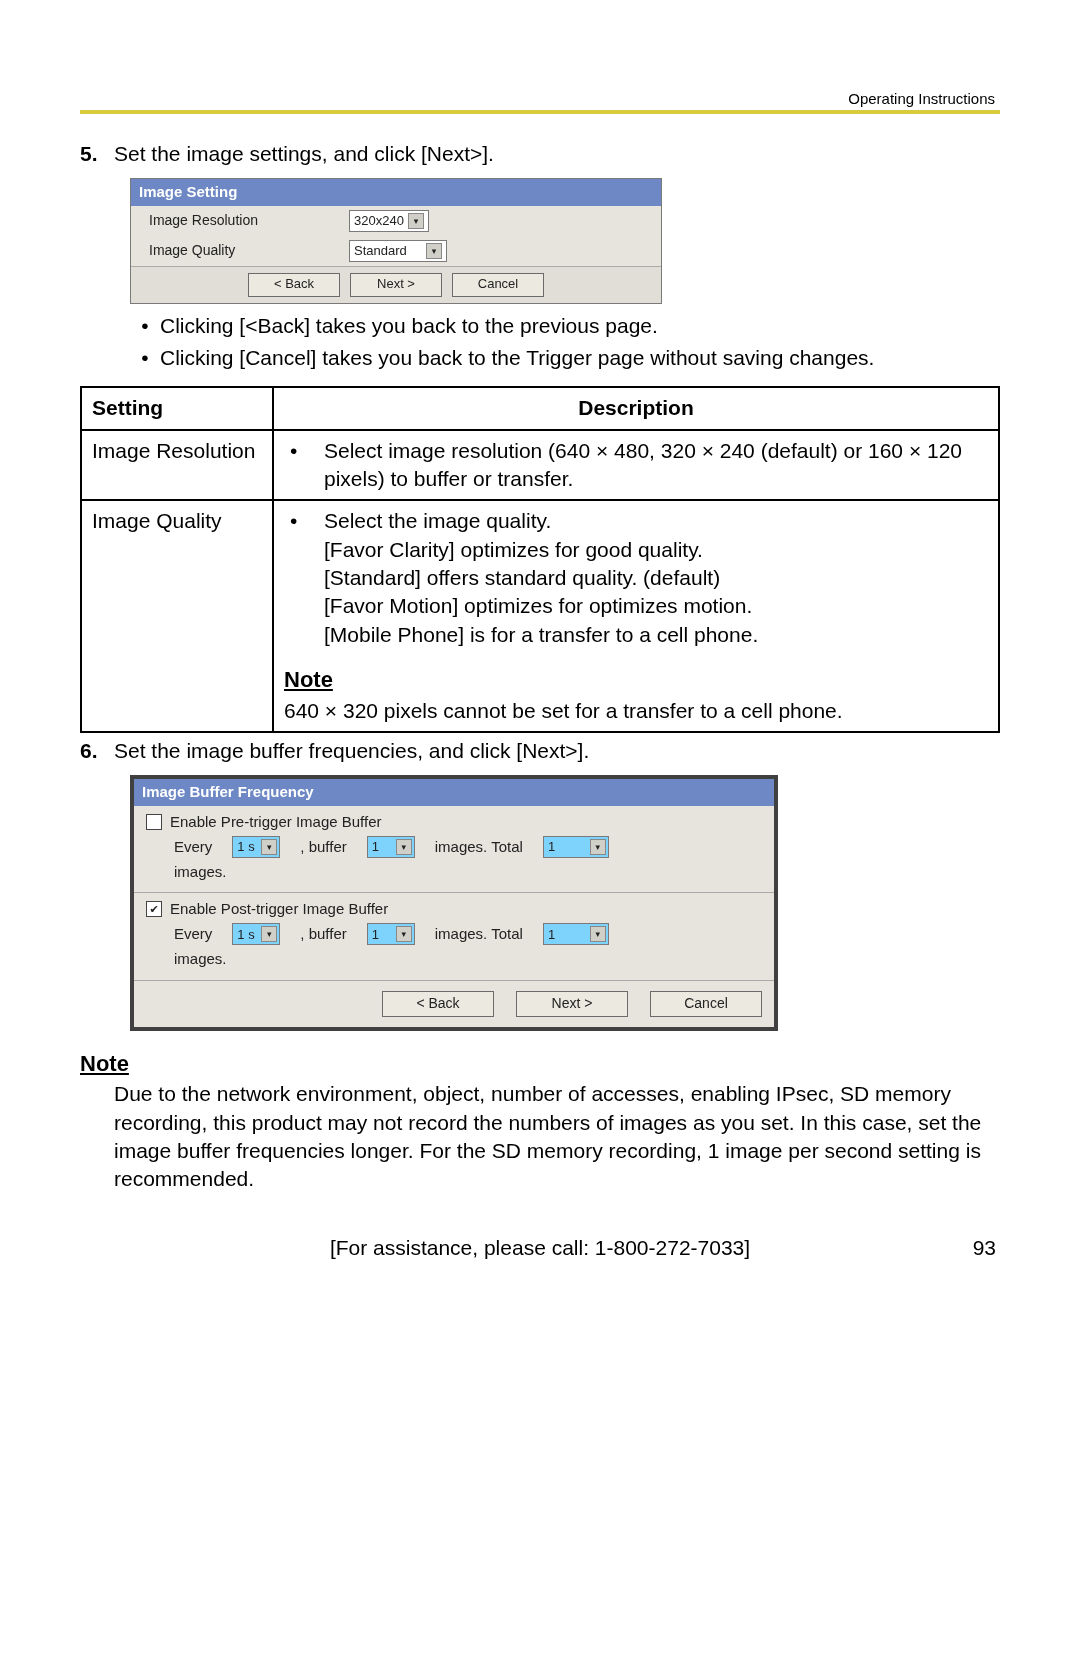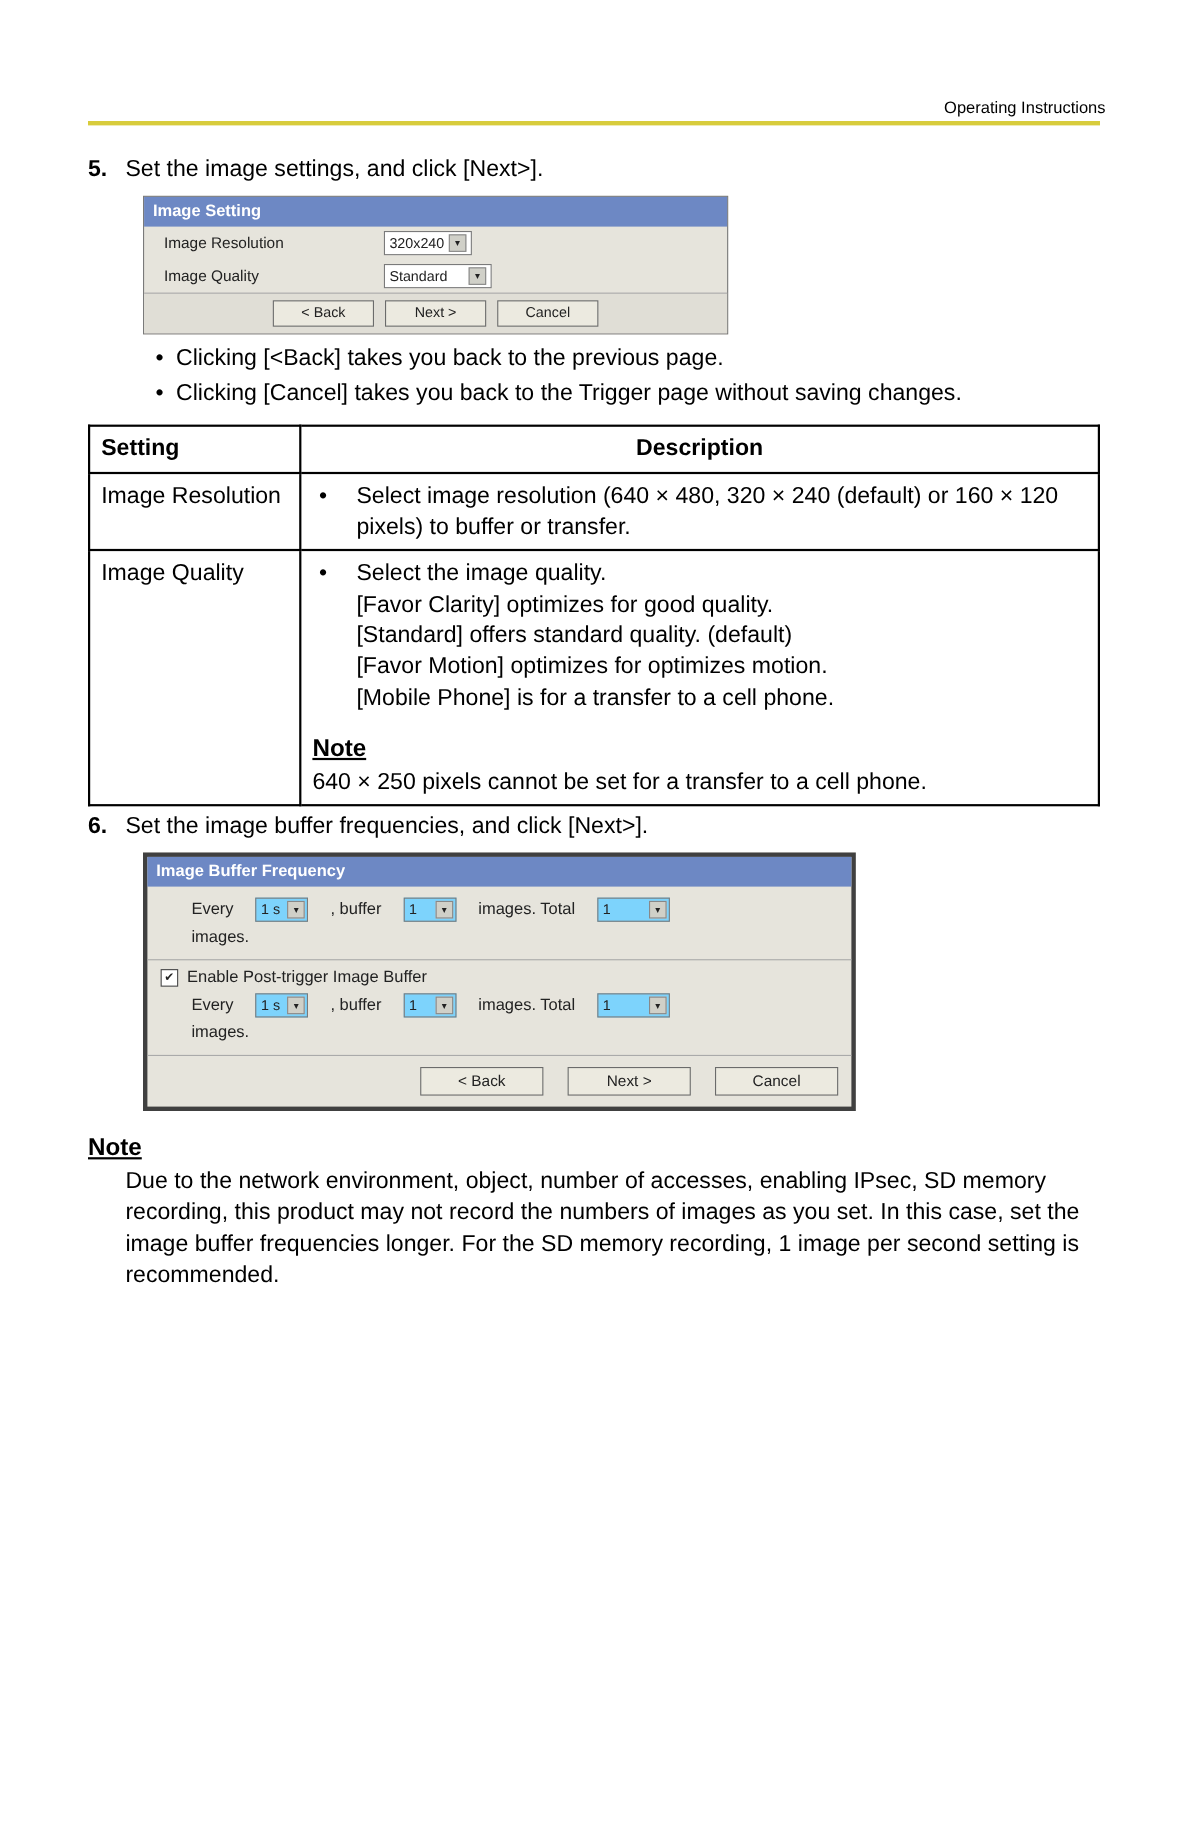--- a/index.html
+++ b/index.html
@@ -10,21 +10,21 @@
     color: #000;
     width: 1080px;
   }
   .page {
     padding: 90px 80px 40px 80px;
     position: relative;
   }
   .header-right {
     position: absolute;
     top: 90px;
-    right: 75px;
+    right: 85px;
     font-size: 15px;
   }
   .rule {
     position: absolute;
     top: 110px;
     left: 80px;
     right: 80px;
     height: 4px;
     background: #d8cc3c;
   }
@@ -242,35 +242,39 @@
               <div>
                 <div>Select the image quality.</div>
                 <div>[Favor Clarity] optimizes for good quality.</div>
                 <div>[Standard] offers standard quality. (default)</div>
                 <div>[Favor Motion] optimizes for optimizes motion.</div>
                 <div>[Mobile Phone] is for a transfer to a cell phone.</div>
               </div>
             </li>
           </ul>
           <div class="note-h">Note</div>
-          <div>640 × 250 pixels cannot be set for a transfer to a cell phone.</div>
+          <div>640 × 320 pixels cannot be set for a transfer to a cell phone.</div>
         </td>
       </tr>
     </tbody>
       </table>
 
     <div class="step">
       <div class="step-num">6.</div>
       <div class="step-body">Set the image buffer frequencies, and click [Next&gt;].</div>
     </div>
 
     <div class="ui-box2">
       <div class="ui-title">Image Buffer Frequency</div>
 
       <div class="ui-section">
+        <div class="ui-chkrow">
+          <span class="ui-chk"></span>
+          <span>Enable Pre-trigger Image Buffer</span>
+        </div>
         <div class="ui-line">
           <span>Every</span>
           <span class="sel-sm">
               <span class="v">1 s</span>
               <span class="arrow">▾</span>
             </span>
           <span>, buffer</span>
           <span class="sel-sm">
               <span class="v">1</span>
               <span class="arrow">▾</span>
@@ -316,14 +320,19 @@
       <div class="ui-btnrow2" style="border-top:1px solid #aaa;">
         <div class="ui-btn2">&lt; Back</div>
         <div class="ui-btn2">Next &gt;</div>
         <div class="ui-btn2">Cancel</div>
       </div>
     </div>
 
     <div class="note-h" style="margin-left:0;">Note</div>
     <div class="note-body">Due to the network environment, object, number of accesses, enabling IPsec, SD memory recording, this product may not record the numbers of images as you set. In this case, set the image buffer frequencies longer. For the SD memory recording, 1 image per second setting is recommended.</div>
 
+    <div class="footer">
+      <div style="width:60px"></div>
+      <div class="center">[For assistance, please call: 1-800-272-7033]</div>
+      <div class="right">93</div>
+    </div>
   </div>
 </div>
 
 </body></html>

